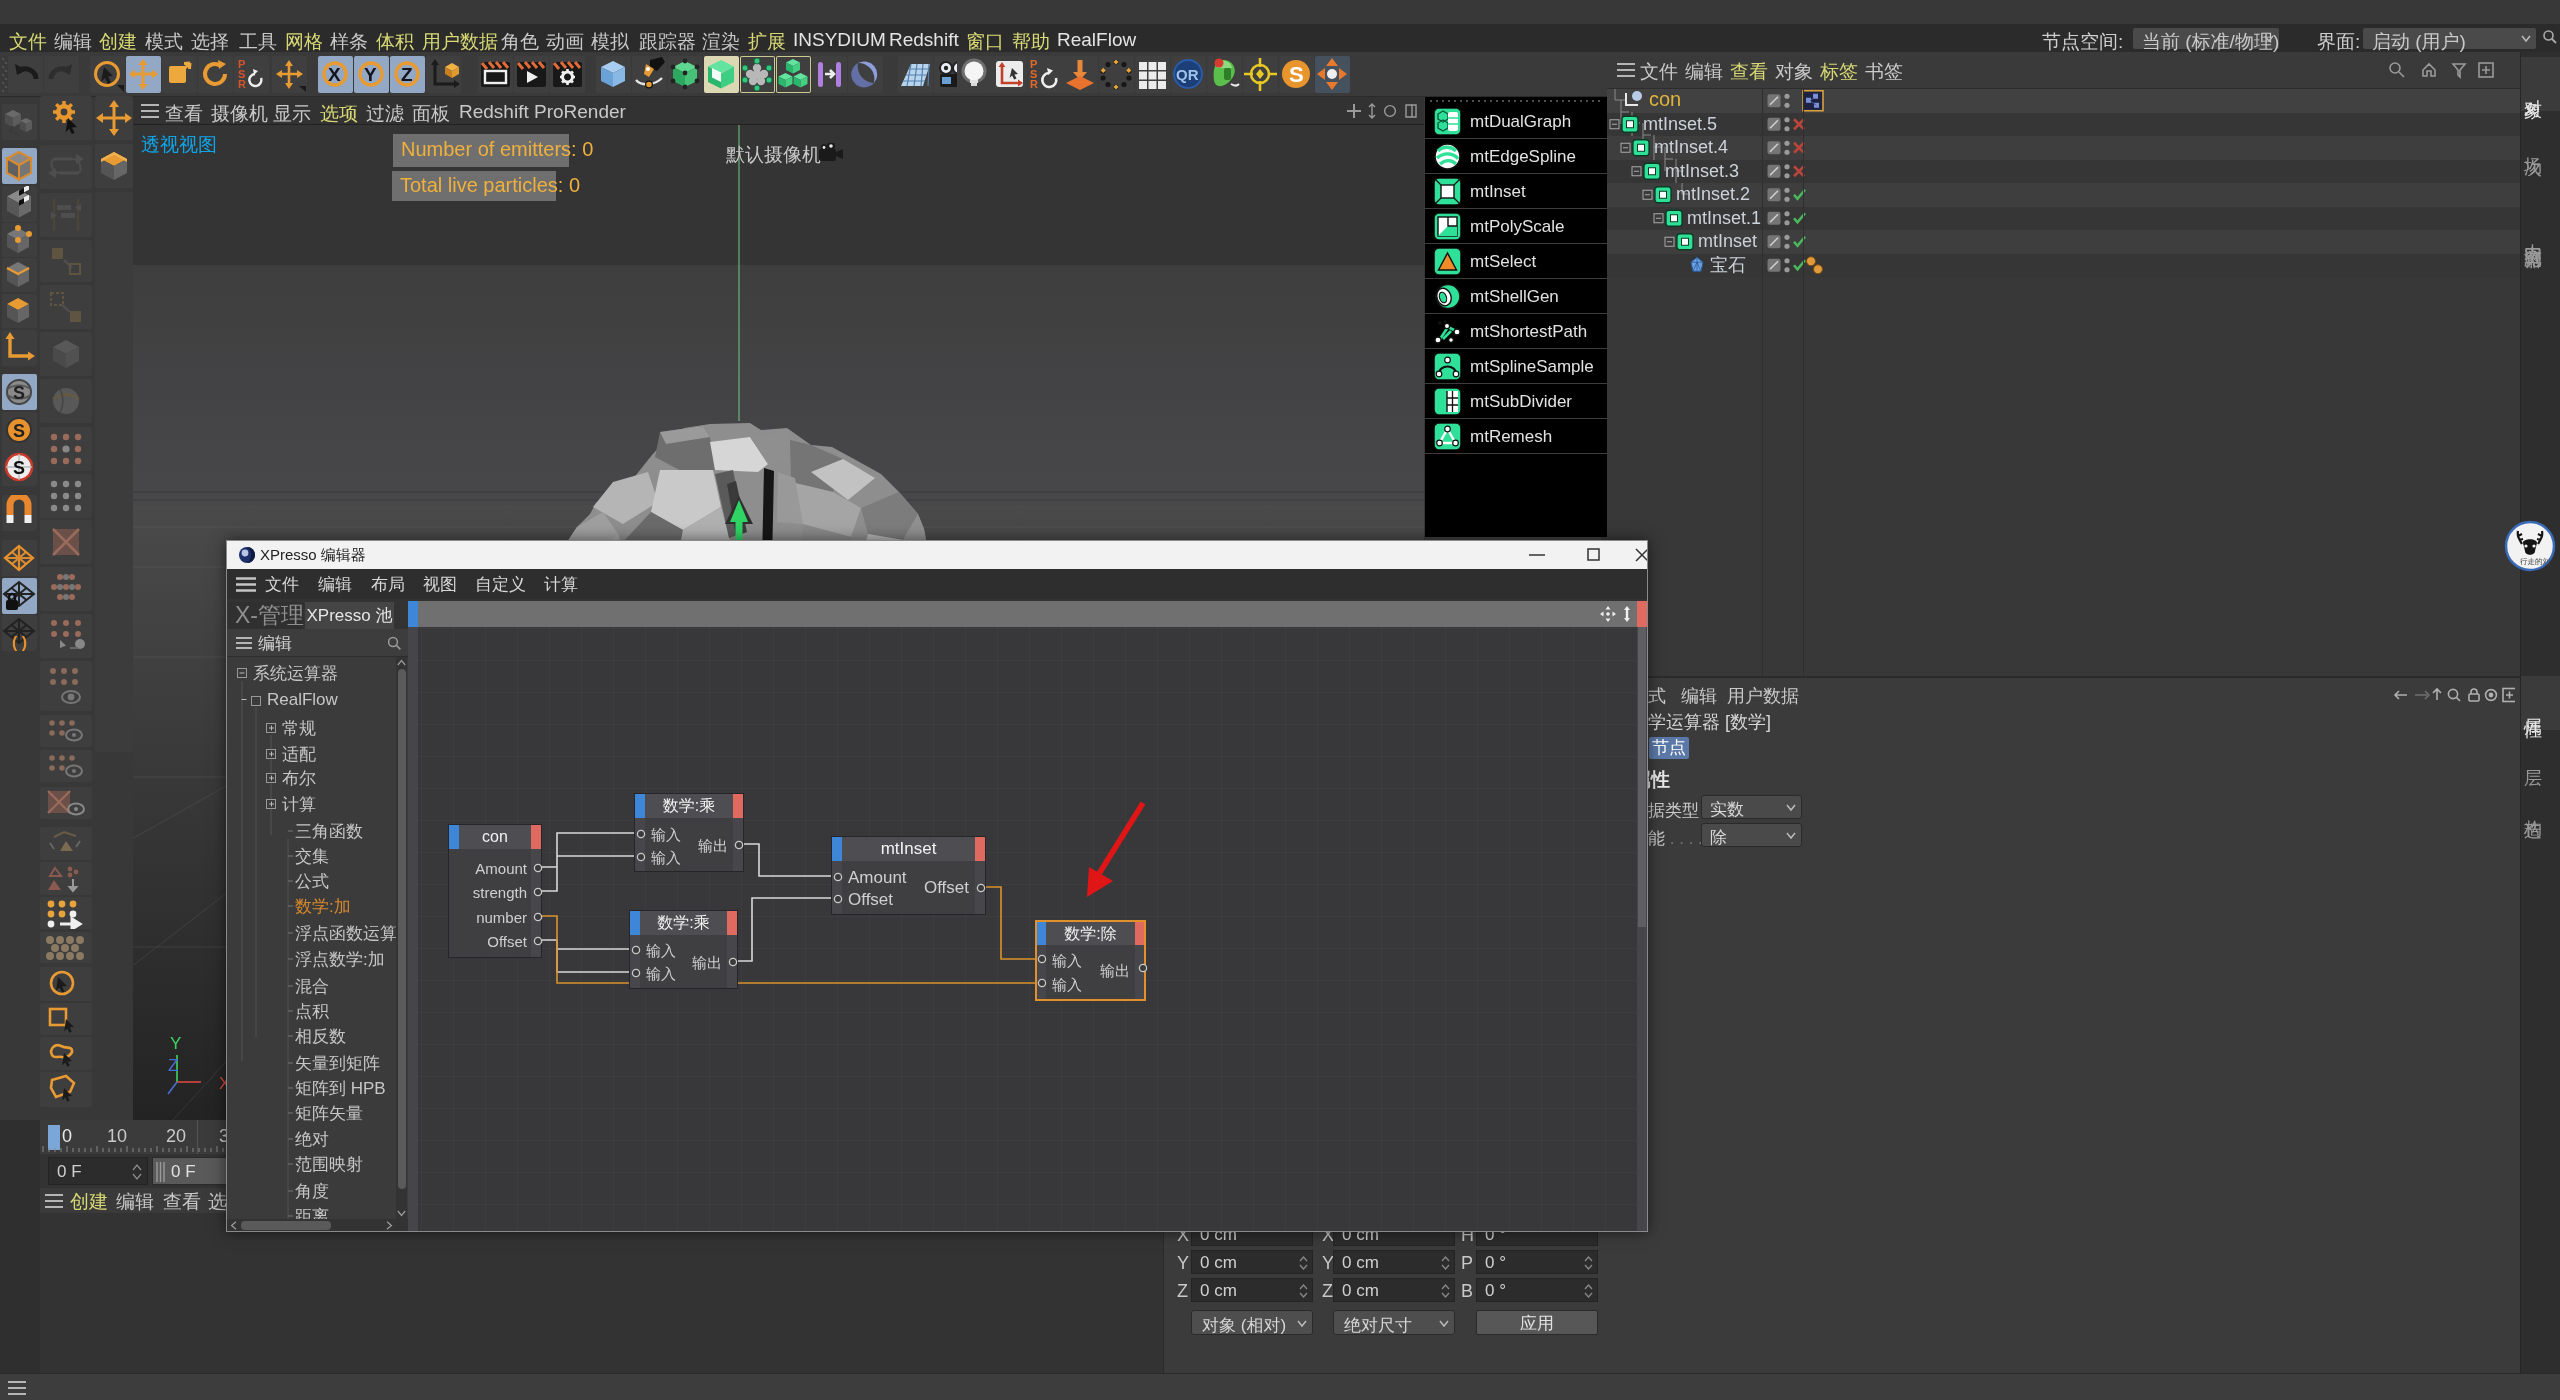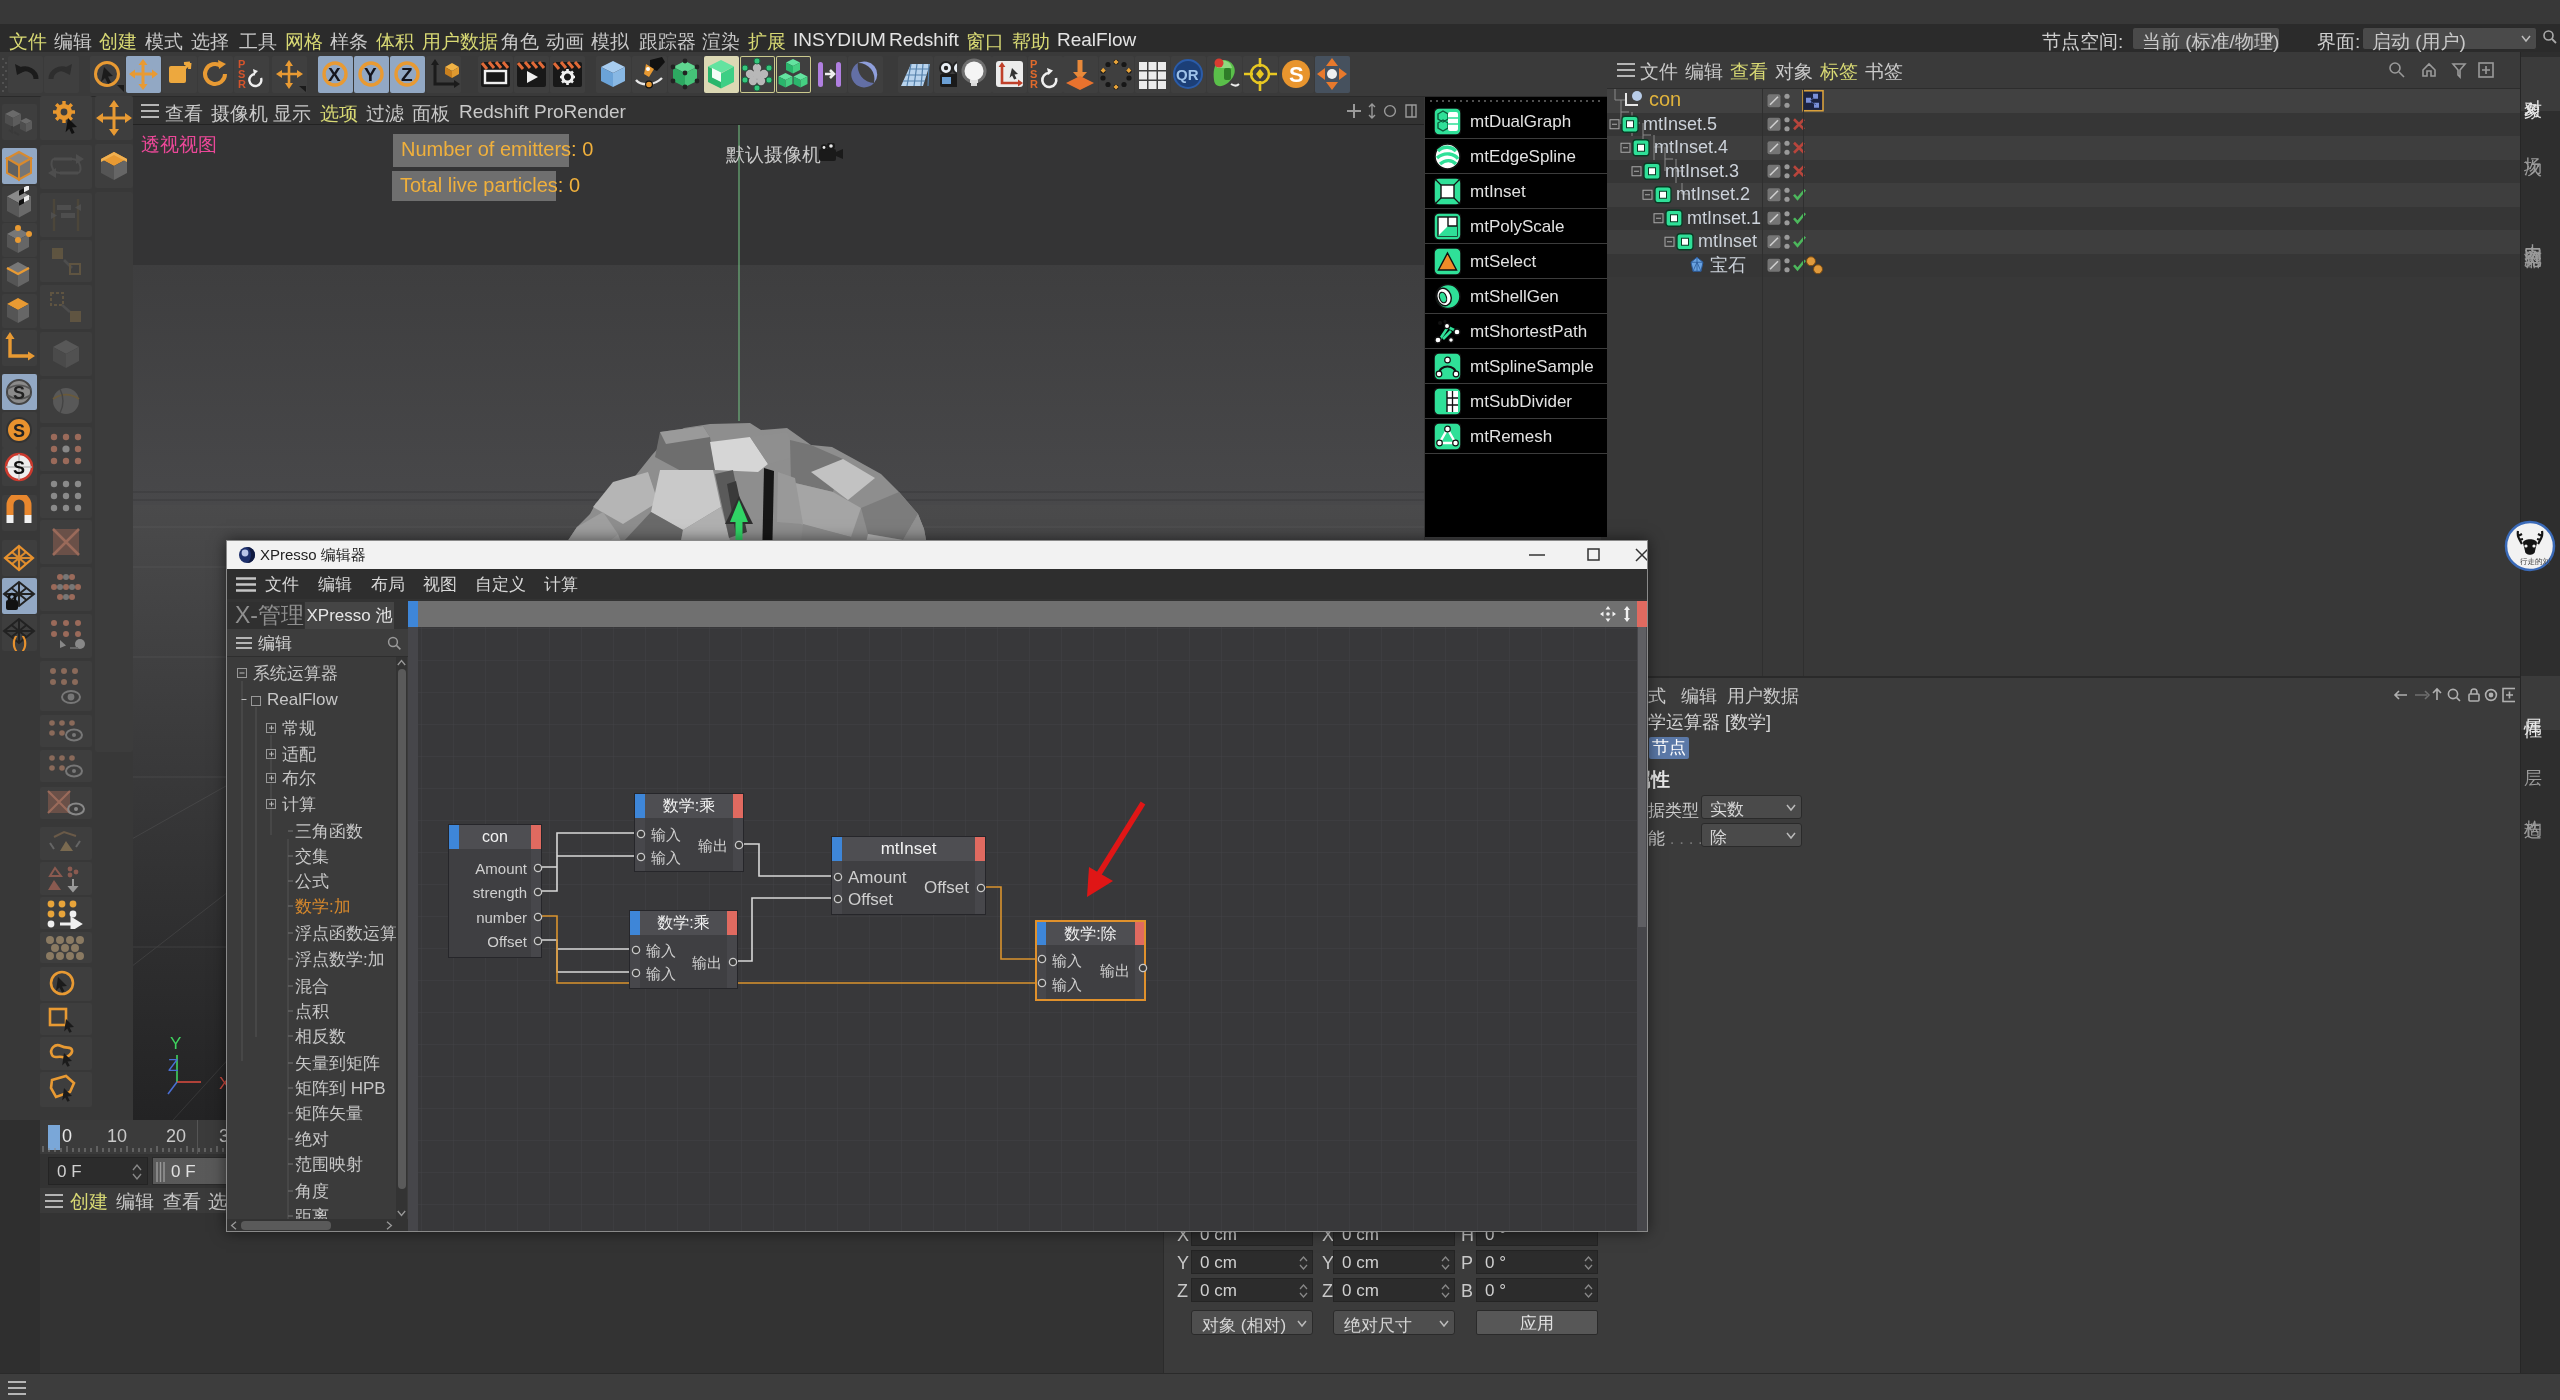--- a/index.html
+++ b/index.html
@@ -896,21 +896,21 @@
       <svg class="abs" style="left:1213px;top:6px" width="72" height="16">
           <g stroke="#9a9a9a" stroke-width="1.4" fill="#9a9a9a">
             <path d="M8 1v14M1 8h14" stroke-width="2"></path>
             <path d="M26 2v12M23 4l3-3 3 3M23 12l3 3 3-3" fill="none"></path>
             <circle cx="44" cy="8" r="5.4" fill="none"></circle>
             <path d="M60 2h10v12H60z" fill="none"></path>
             <path d="M66 2v12"></path>
           </g>
         </svg>
     </div>
-    <span class="abs" style="left:8px;top:35px;font-size:19px;color:#ec4899">透视视图</span>
+    <span class="abs" style="left:8px;top:35px;font-size:19px;color:#0ea5e9">透视视图</span>
     <div class="abs" style="left:260px;top:37px;width:176px;height:33px;background:#6f6f6f"></div>
     <div class="abs" style="left:259px;top:74px;width:164px;height:30px;background:#6f6f6f"></div>
     <span class="abs" style="left:268px;top:41px;font-size:20px;color:#f0b03c">Number of emitters: 0</span>
     <span class="abs" style="left:267px;top:77px;font-size:20px;color:#f0b03c">Total live particles: 0</span>
     <span class="abs" style="left:593px;top:45px;font-size:19px;color:#c8c8c8">默认摄像机</span>
     <svg class="abs" style="left:686px;top:46px" width="26" height="20">
         <rect x="0" y="6" width="17" height="12" rx="2" fill="#1a1a1a"></rect>
         <circle cx="5" cy="4.5" r="3.2" fill="#1a1a1a"></circle>
         <circle cx="12" cy="3" r="4" fill="#1a1a1a"></circle>
         <circle cx="5" cy="4.5" r="1.4" fill="#e8e8e8"></circle>

